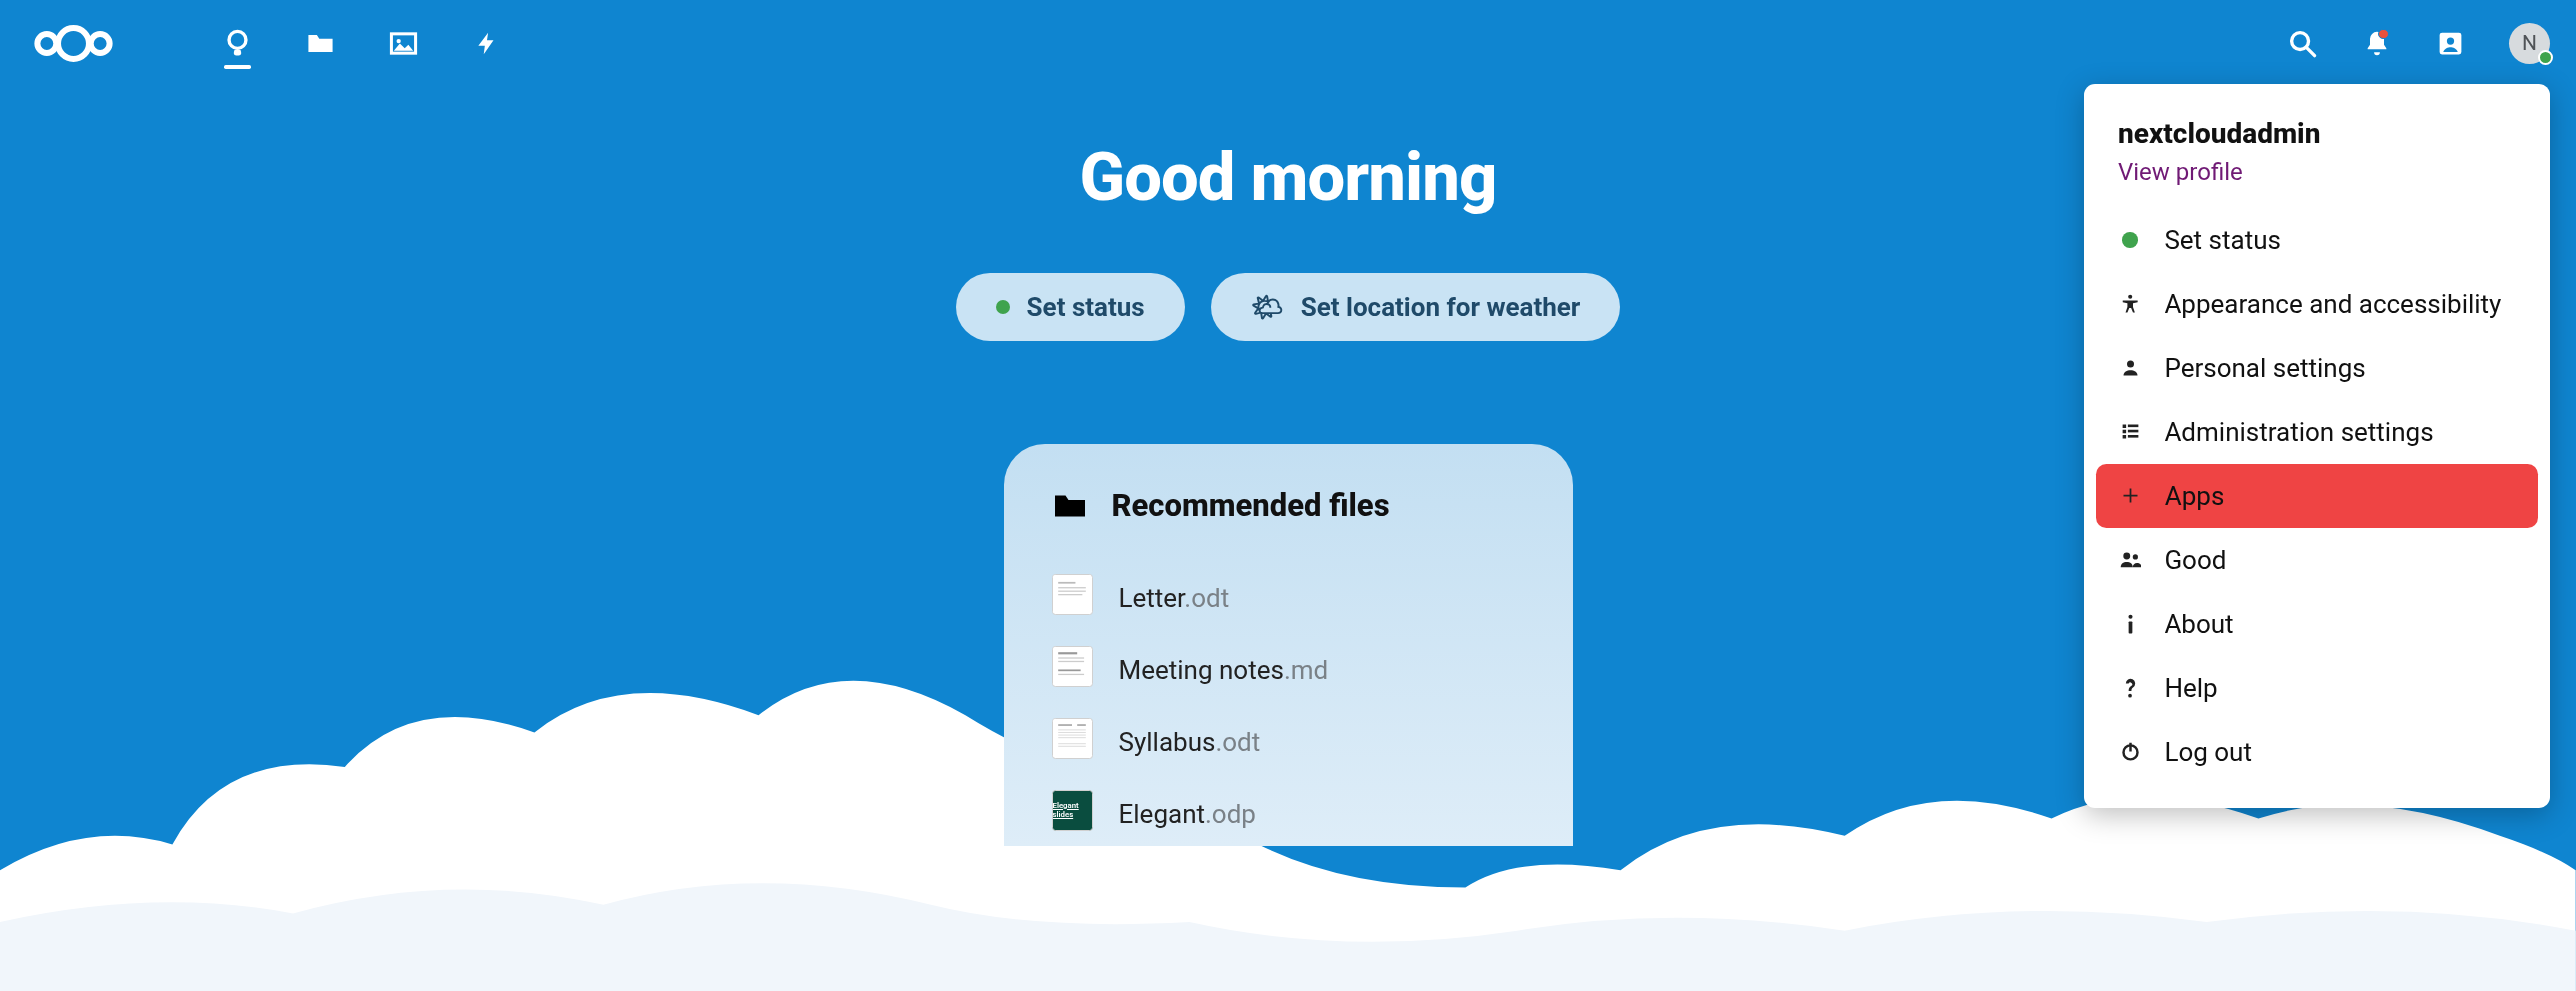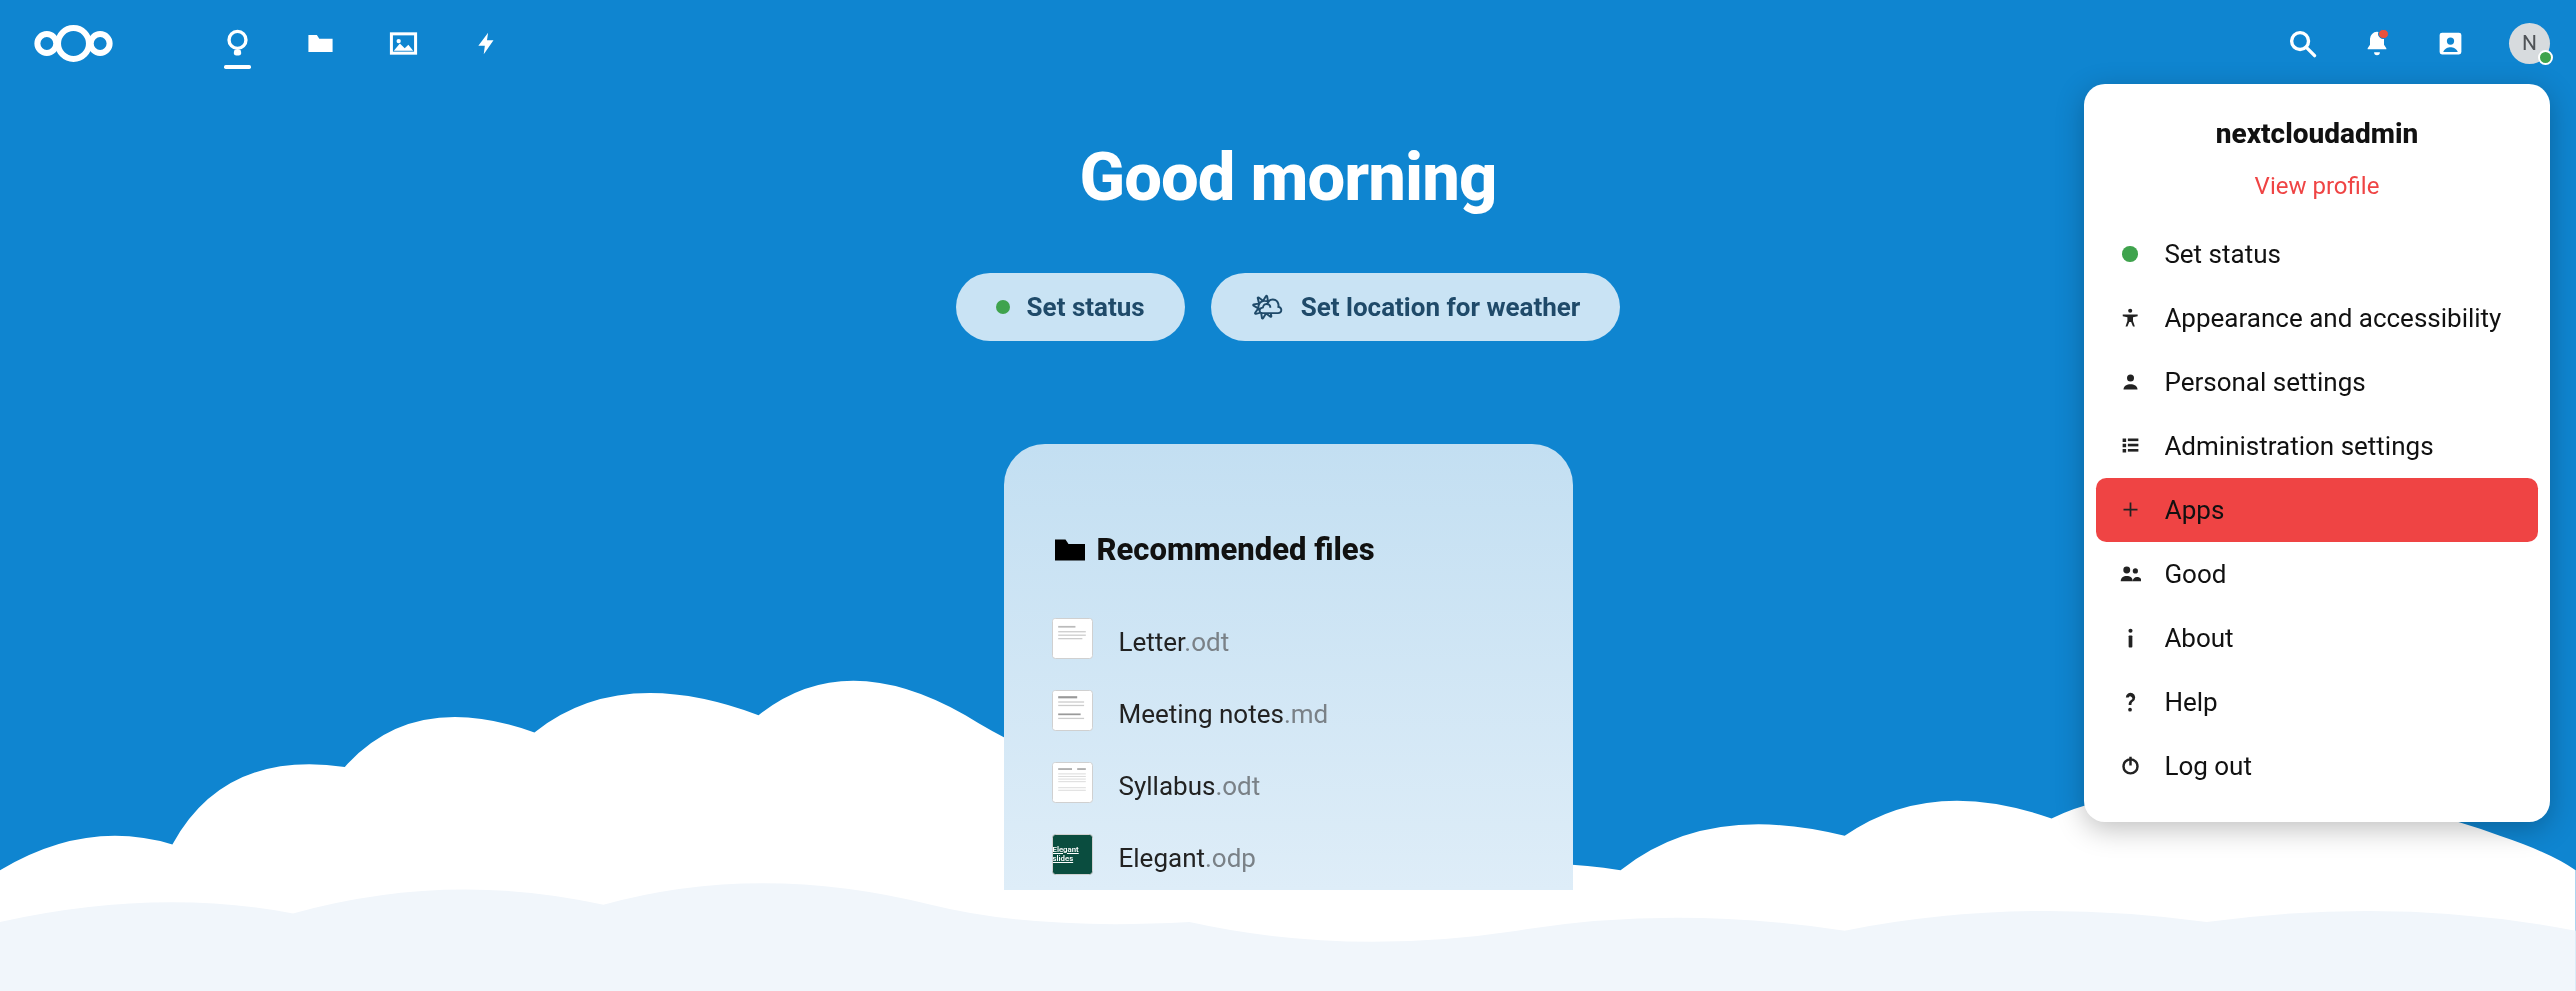--- a/index.html
+++ b/index.html
@@ -22,32 +22,32 @@
 .avatar-status { position: absolute; bottom: -1.7px; right: -3.4px; width: 15.5px; height: 15.5px; border-radius: 50%; background: #3fa34d; border: 2.6px solid #fff; }
 
 .main { position: relative; z-index: 5; display: flex; flex-direction: column; align-items: center; padding-top: 52px; }
 .greeting { color: #fff; font-size: 67px; font-weight: 800; letter-spacing: -0.9px; }
 .chips { display: flex; gap: 26px; margin-top: 57px; }
 .chip { background: #c9e3f4; color: #1f4a69; border-radius: 861px; padding: 19px 40px; font-size: 26px; font-weight: 700; display: flex; align-items: center; gap: 17px; cursor: pointer; }
 .chip-dot { width: 14px; height: 14px; border-radius: 50%; background: #3fa34d; }
 .chip-sun { font-size: 26px; }
 
 .rec-card { margin-top: 103px; background: linear-gradient(180deg,#c3dff2 0%, #deedf8 100%); border-radius: 41px 41px 0 0; padding: 43px 48px 0 48px; width: 569px; }
-.rec-head { display: flex; align-items: center; gap: 9px; margin-bottom: 34px; margin-top: 44px; }
+.rec-head { display: flex; align-items: center; gap: 24px; margin-bottom: 34px; }
 .rec-title { font-size: 31px; font-weight: 800; color: #111; }
 .rec-item { display: flex; align-items: center; gap: 26px; padding: 15.5px 0; cursor: pointer; }
 .thumb { width: 41px; height: 41px; background: #fff; border: 0.9px solid #d0d0d0; border-radius: 3.4px; display: flex; align-items: center; justify-content: center; font-size: 5.2px; color: #888; overflow: hidden; }
 .thumb.dark { background: #0a4d3f; color: #fff; font-size: 7.8px; font-weight: 600; text-decoration: underline; }
 .fname { font-size: 26px; color: #222; margin-top: 8px; }
 .fext { color: #7a8187; }
 
-.menu { position: absolute; top: 84px; right: 26px; width: 466px; background: #fff; border-radius: 21px; box-shadow: 0 7px 28px rgba(0,0,0,.25); z-index: 50; padding: 24px 0; text-align: center; }
+.menu { position: absolute; top: 84px; right: 26px; width: 466px; background: #fff; border-radius: 11px; box-shadow: 0 7px 28px rgba(0,0,0,.25); z-index: 50; padding: 24px 0; }
 .menu-profile { padding: 8.6px 34px 22.4px 34px; cursor: pointer; }
 .menu-username { font-size: 28px; font-weight: 800; color: #111; }
-.menu-sub { font-size: 24px; color: #ef4444; margin-top: 22px; }
+.menu-sub { font-size: 24px; color: #701a75; margin-top: 8px; }
 .menu-item { display: flex; align-items: center; gap: 22.4px; padding: 17px 34px; font-size: 26px; color: #111; cursor: pointer; }
 .menu-item.hover { background: #ef4444; border-radius: 10.3px; margin: 0 12px; padding: 17px 22.4px; }
 .menu-icon { width: 24px; height: 24px; display: flex; align-items: center; justify-content: center; }
 .menu-status-dot { width: 15.5px; height: 15.5px; border-radius: 50%; background: #3fa34d; }
 </style>
 </head>
 <body>
 
 <svg class="bg-clouds" viewBox="0 0 2988 500" preserveAspectRatio="xMidYMax slice">
   <path fill="#ffffff" d="M0,500 L0,360 Q100,300 200,330 Q260,220 400,240 Q480,150 620,200 Q720,120 880,180 Q980,100 1120,180 Q1200,230 1280,250 Q1360,310 1460,330 Q1560,380 1700,380 Q1760,340 1880,360 Q1980,280 2140,320 Q2240,250 2380,300 Q2480,250 2620,300 Q2740,260 2900,320 Q2960,340 2988,360 L2988,500 Z"></path>

